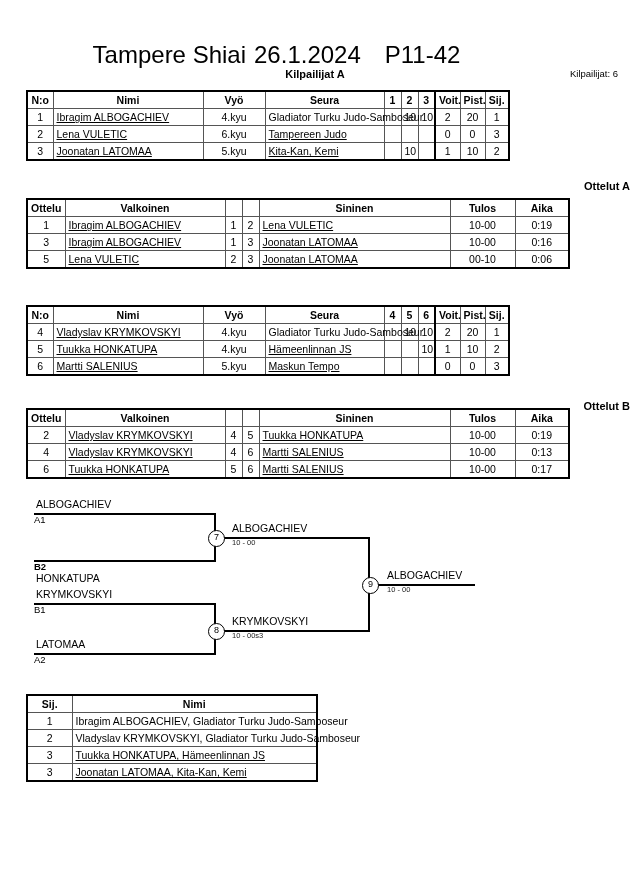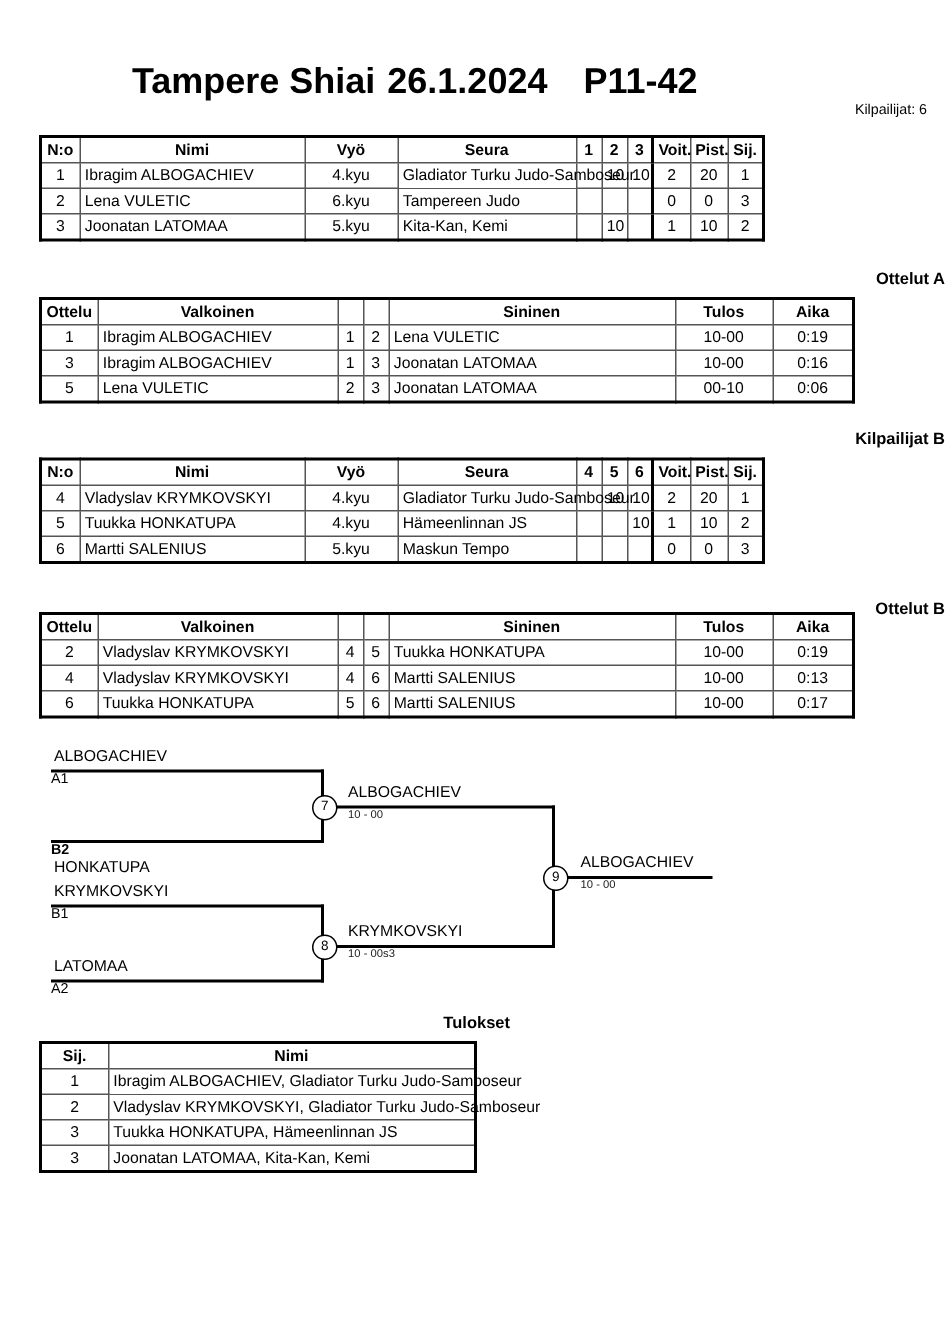--- a/index.html
+++ b/index.html
@@ -10,21 +10,21 @@
     color:#000;
     position:relative;
     overflow:hidden;
   }
   .page{position:relative;width:630px;height:891px;}
 
   
   .title{
     position:absolute;left:0;top:41px;width:553px;
     text-align:center;
-    font-size:24px;font-weight:bold;letter-spacing:0px;
+    font-size:24px;font-weight:normal;letter-spacing:0px;
   }
   .title .gap1{display:inline-block;width:8px;}
   .title .gap2{display:inline-block;width:24px;}
   .subtitle{
     position:absolute;left:0;top:68px;width:630px;
     text-align:center;font-size:11px;font-weight:bold;
   }
   .compcount{
     position:absolute;right:12px;top:68px;
     font-size:9.5px;font-weight:normal;
@@ -51,21 +51,21 @@
     padding:0 3px;
     height:16px;
     line-height:16px;
     overflow:visible;
     white-space:nowrap;
     font-weight:normal;
     background:#fff;
   }
   th{font-weight:bold;text-align:center;}
   td.c{text-align:center;}
-  td.l{text-align:left;}
+  td.l{text-align:left;text-decoration:underline;}
   .thick-l{border-left:2px solid #000 !important;margin-top:24px;}
 
   
   .ovf{position:relative;}
   .ovf span{position:absolute;left:3px;top:0;white-space:nowrap;}
 
   
   .tbl-comp{left:26px;width:455px;}
   .tbl-comp col.c-no{width:26px;}
   .tbl-comp col.c-name{width:150px;}
@@ -113,20 +113,21 @@
   }
 </style>
 </head>
 <body>
 
 <div class="page">
 
   <div class="title">
     <span>Tampere Shiai</span><span class="gap1"></span><span>26.1.2024</span><span class="gap2"></span><span>P11-42</span>
   </div>
+  <div class="subtitle">Kilpailijat A</div>
   <div class="compcount">Kilpailijat: 6</div>
 
   <table class="outer tbl-comp" style="top:90px;">
     <colgroup>
       <col class="c-no">
         <col class="c-name">
         <col class="c-belt">
         <col class="c-club">
       <col class="c-m">
         <col class="c-m">
@@ -238,21 +239,20 @@
         <td class="l">Lena VULETIC</td>
         <td class="c">2</td>
         <td class="c">3</td>
         <td class="l">Joonatan LATOMAA</td>
         <td class="c">00-10</td>
         <td class="c">0:06</td>
       </tr>
     </tbody>
   </table>
 
-  <div class="caption" style="top:287px;">Kilpailijat B</div>
 
   <table class="outer tbl-comp" style="top:305px;">
     <colgroup>
       <col class="c-no">
         <col class="c-name">
         <col class="c-belt">
         <col class="c-club">
       <col class="c-m">
         <col class="c-m">
         <col class="c-m">
@@ -403,21 +403,20 @@
     <div class="bscore" style="left:232px;top:136px;">10 - 00s3</div>
 
     <div class="bline bv" style="left:368px;top:42px;height:95px;"></div>
     <div class="bnode" style="left:362px;top:82px;">9</div>
 
     <div class="blabel" style="left:387px;top:74px;">ALBOGACHIEV</div>
     <div class="bline bh" style="left:378px;top:89px;width:97px;"></div>
     <div class="bscore" style="left:387px;top:90px;">10 - 00</div>
   </div>
 
-  <div class="caption left-shift" style="top:676px;">Tulokset</div>
 
   <table class="outer tbl-res" style="top:694px;">
     <colgroup>
         <col class="r-pos">
         <col class="r-name">
       </colgroup>
     <thead>
       <tr>
         <th>Sij.</th>
         <th>Nimi</th>

